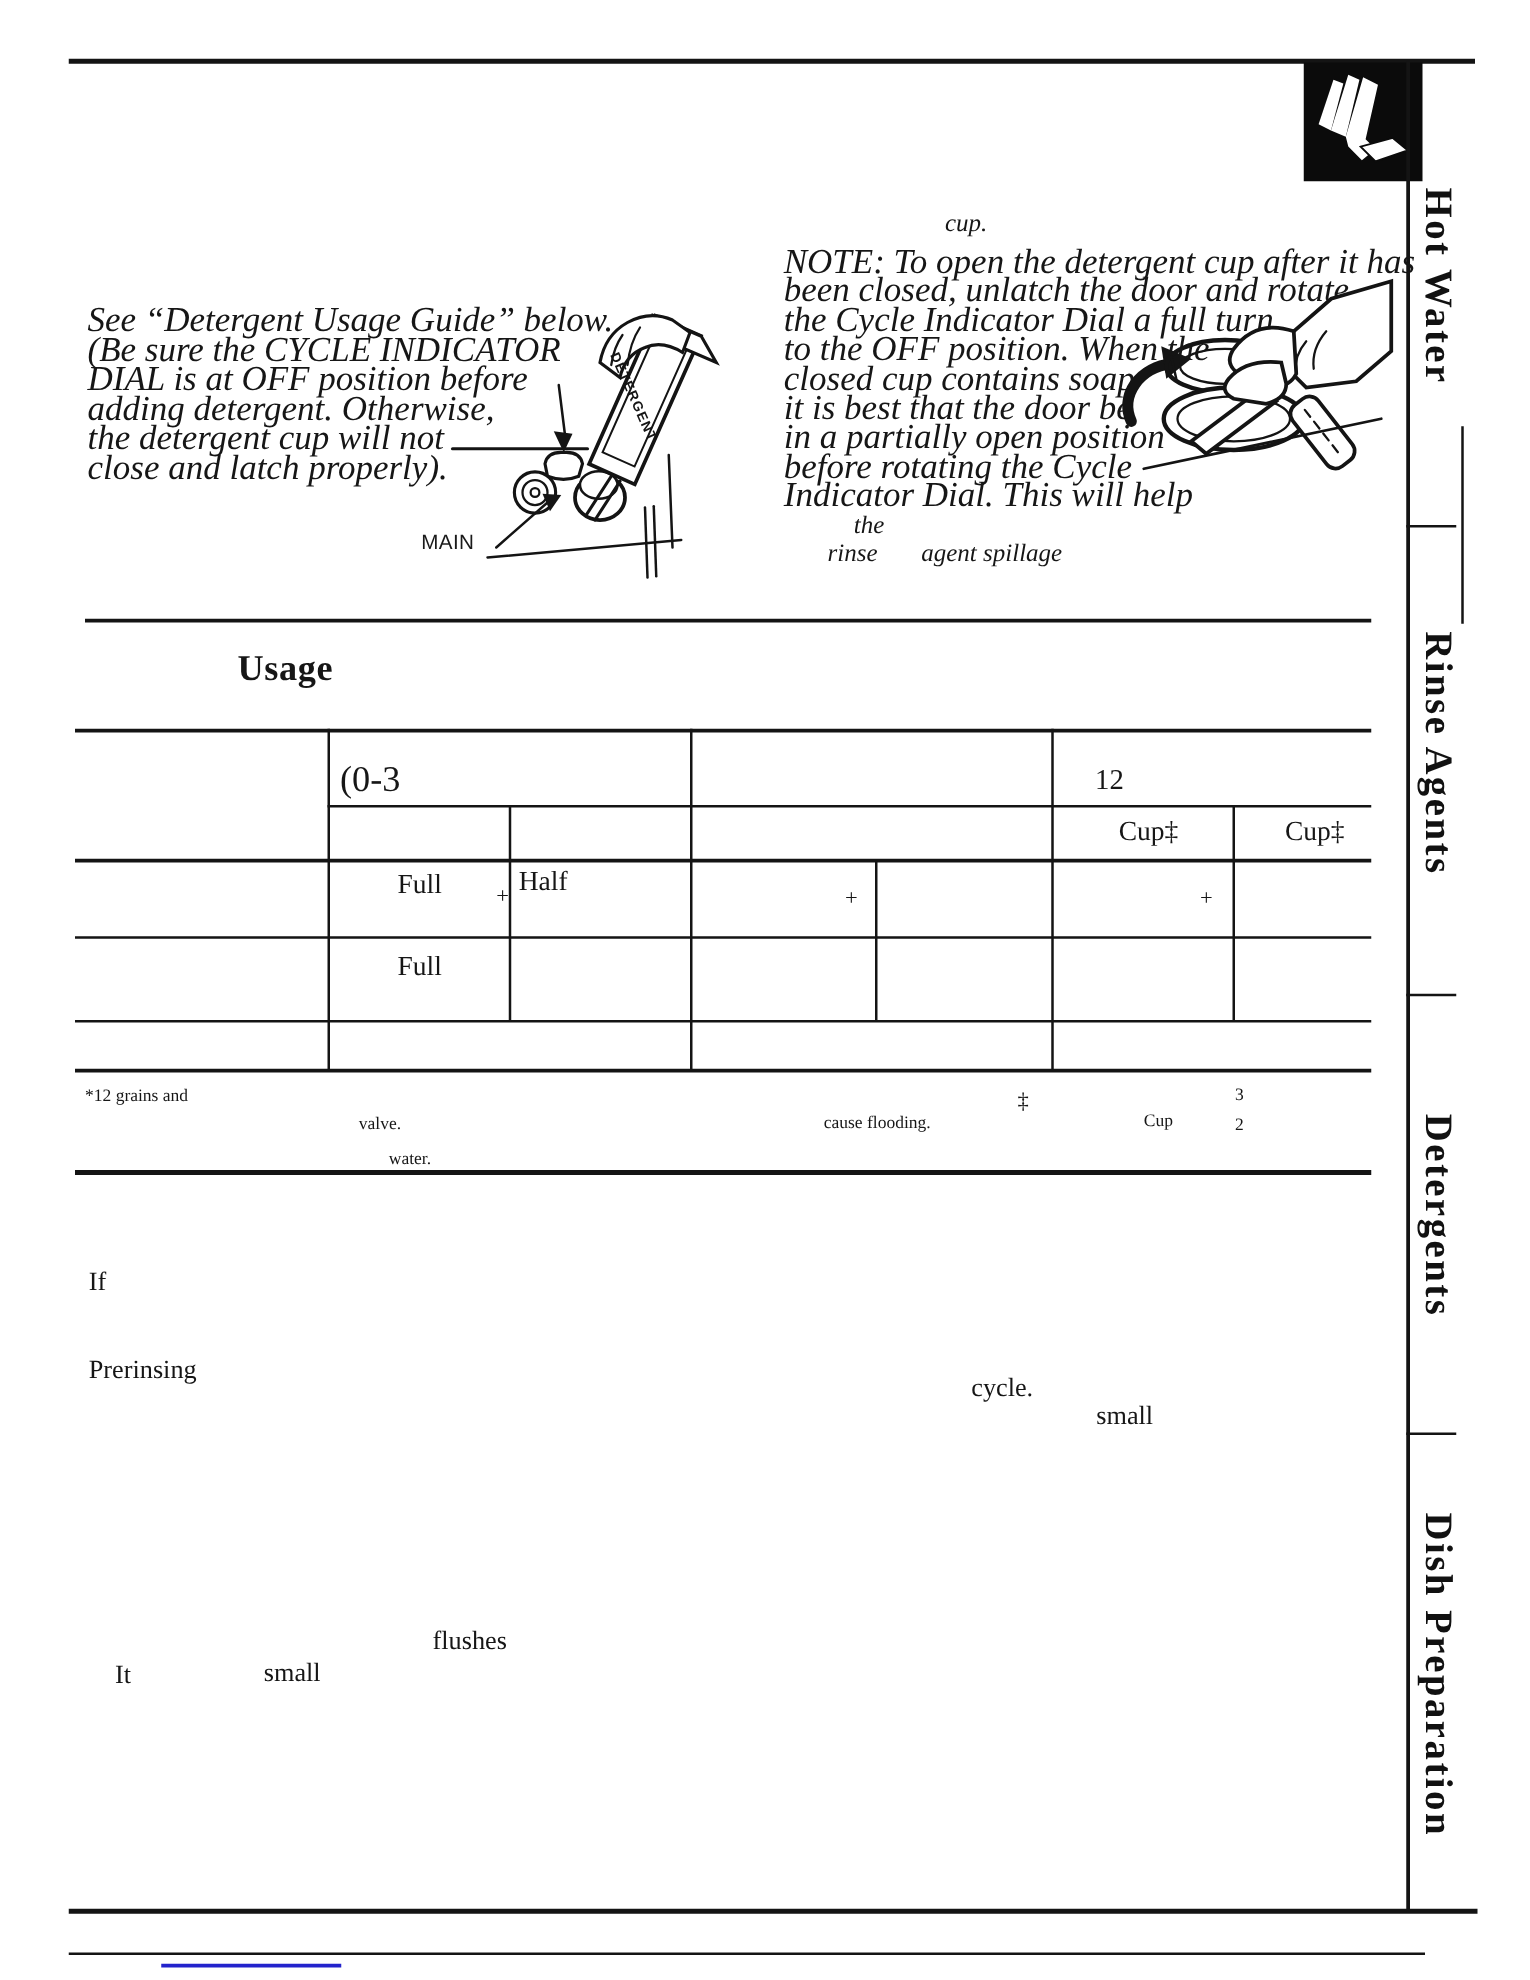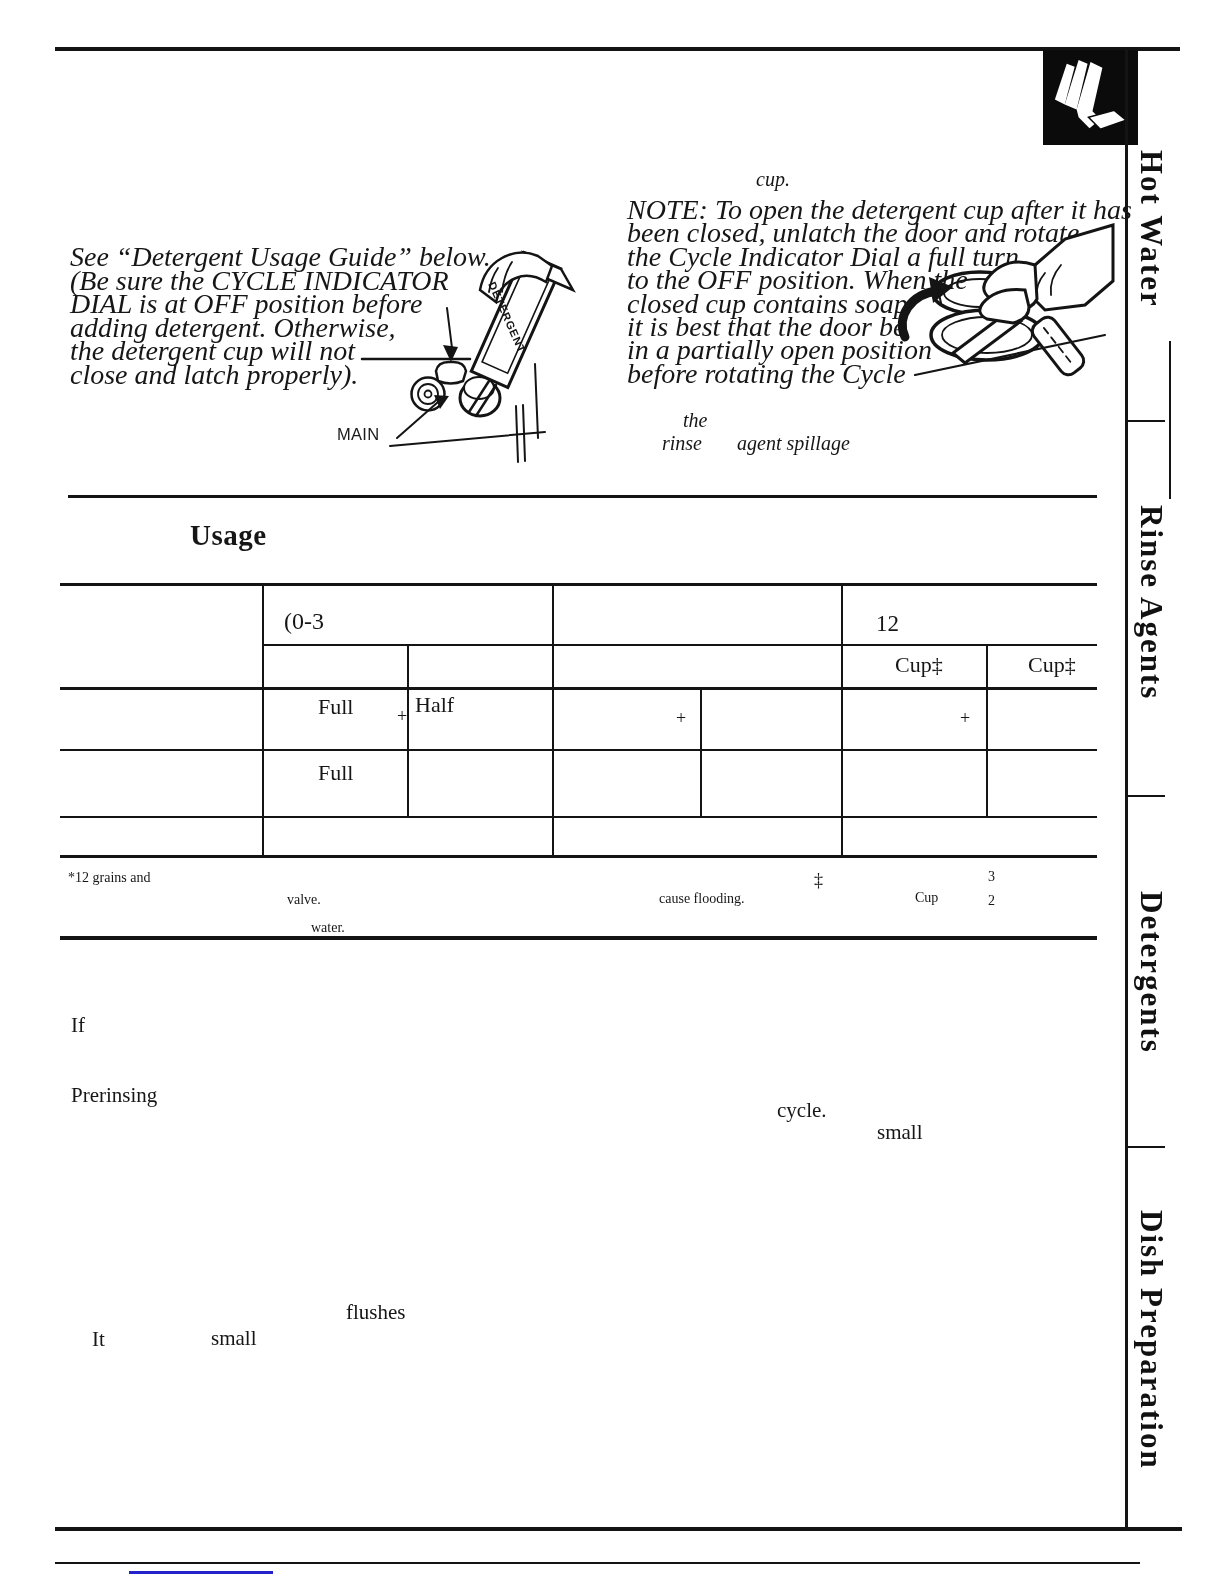--- a/index.html
+++ b/index.html
@@ -71,20 +71,21 @@
 
   <div class="para ital" style="left:627px;top:198px;line-height:23.4px;">
     <div>NOTE: To open the detergent cup after it has</div>
     <div>been closed, unlatch the door and rotate</div>
     <div>the Cycle Indicator Dial a full turn</div>
     <div>to the OFF position. When the</div>
     <div>closed cup contains soap</div>
     <div>it is best that the door be</div>
     <div>in a partially open position</div>
     <div>before rotating the Cycle</div>
+    <div>Indicator Dial. This will help</div>
   </div>
   <div class="ifrag" style="left:683px;top:409px;">the</div>
   <div class="ifrag" style="left:662px;top:432px;">rinse</div>
   <div class="ifrag" style="left:737px;top:432px;">agent spillage</div>
 
   <svg style="left:330px;top:250px;" width="290" height="220" viewBox="0 0 290 220">
     <g fill="none" stroke="#141414" stroke-width="2.5" stroke-linecap="round">
 
       <line x1="117" y1="58" x2="122" y2="98" stroke-width="2"></line>
       <polygon points="113,95 128,97 121,112" fill="#141414" stroke="none"></polygon>
@@ -165,21 +166,21 @@
   <div class="rule" style="left:60px;top:749px;width:1037px;height:1.5px;"></div>
   <div class="rule" style="left:60px;top:816px;width:1037px;height:2px;"></div>
 
   <div class="vline" style="left:262px;top:583px;width:2px;height:273px;"></div>
   <div class="vline" style="left:552px;top:583px;width:2px;height:273px;"></div>
   <div class="vline" style="left:841px;top:583px;width:2px;height:273px;"></div>
   <div class="vline" style="left:407px;top:645px;width:1.5px;height:172px;"></div>
   <div class="vline" style="left:700px;top:688px;width:1.5px;height:129px;"></div>
   <div class="vline" style="left:986px;top:645px;width:1.5px;height:172px;"></div>
 
-  <div class="tcell" style="left:284px;top:608px;font-size:24px;text-align:center;">(0-3</div>
+  <div class="tcell" style="left:272px;top:608px;font-size:29px;text-align:center;">(0-3</div>
   <div class="tcell" style="left:876px;top:611px;font-size:23px;">12</div>
   <div class="tcell" style="left:895px;top:652px;">Cup‡</div>
   <div class="tcell" style="left:1028px;top:652px;">Cup‡</div>
 
   <div class="tcell" style="left:318px;top:694px;">Full</div>
   <div class="tplus" style="left:397px;top:706px;">+</div>
   <div class="tcell" style="left:415px;top:692px;">Half</div>
   <div class="tplus" style="left:676px;top:708px;">+</div>
   <div class="tplus" style="left:960px;top:708px;">+</div>
   <div class="tcell" style="left:318px;top:760px;">Full</div>

